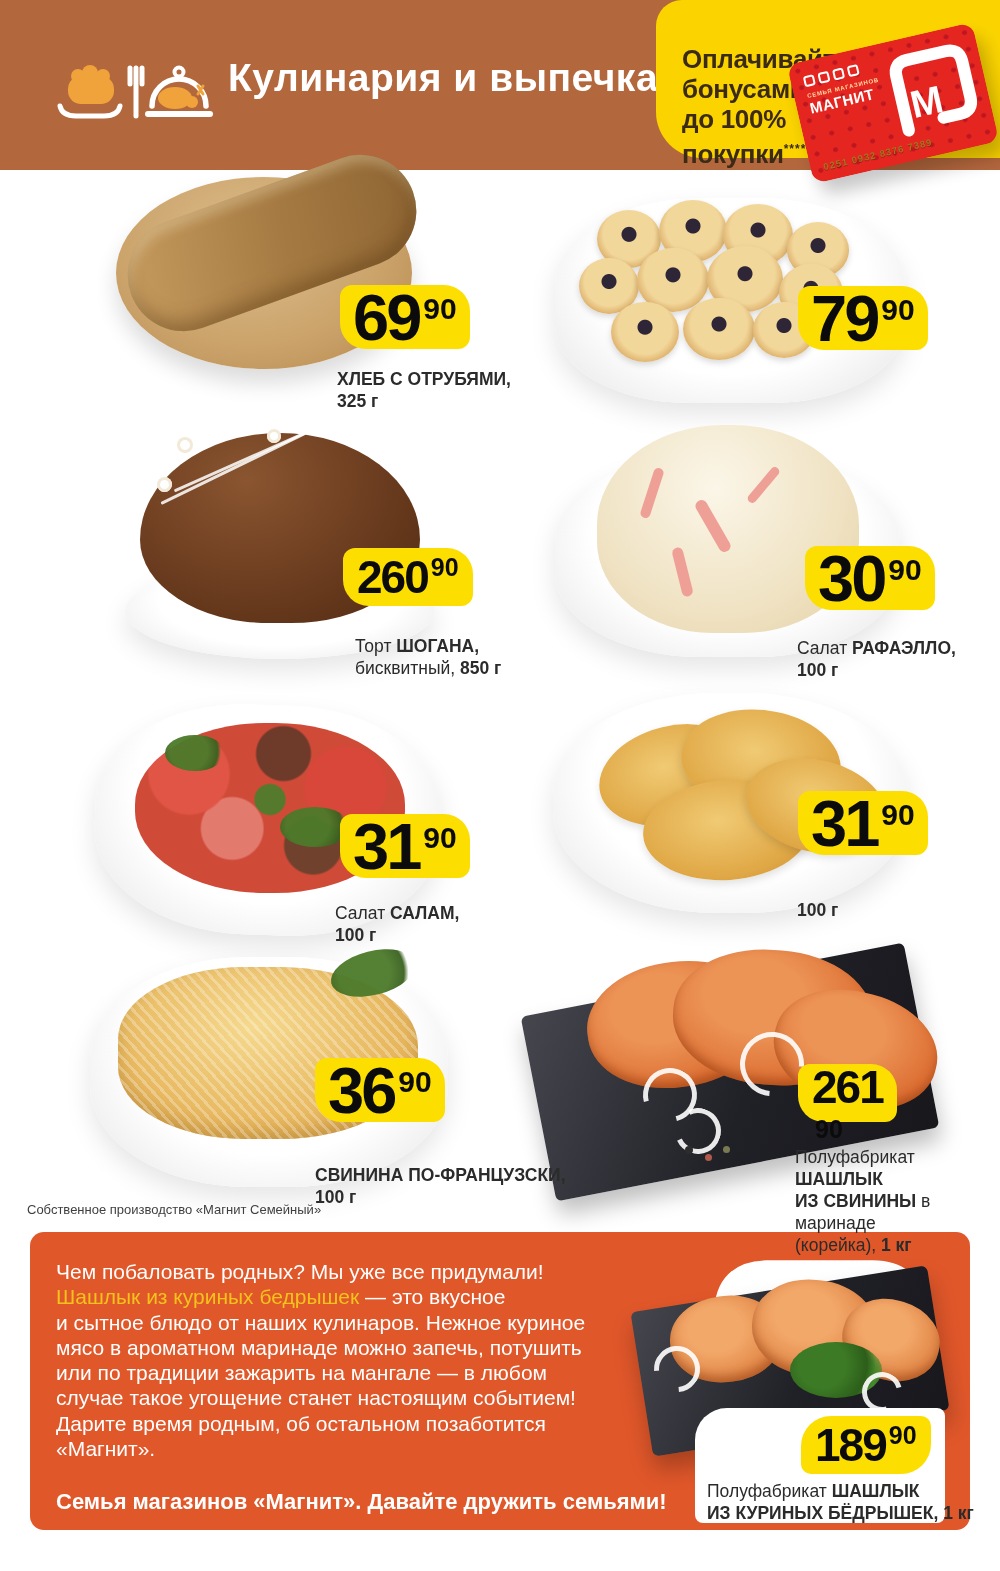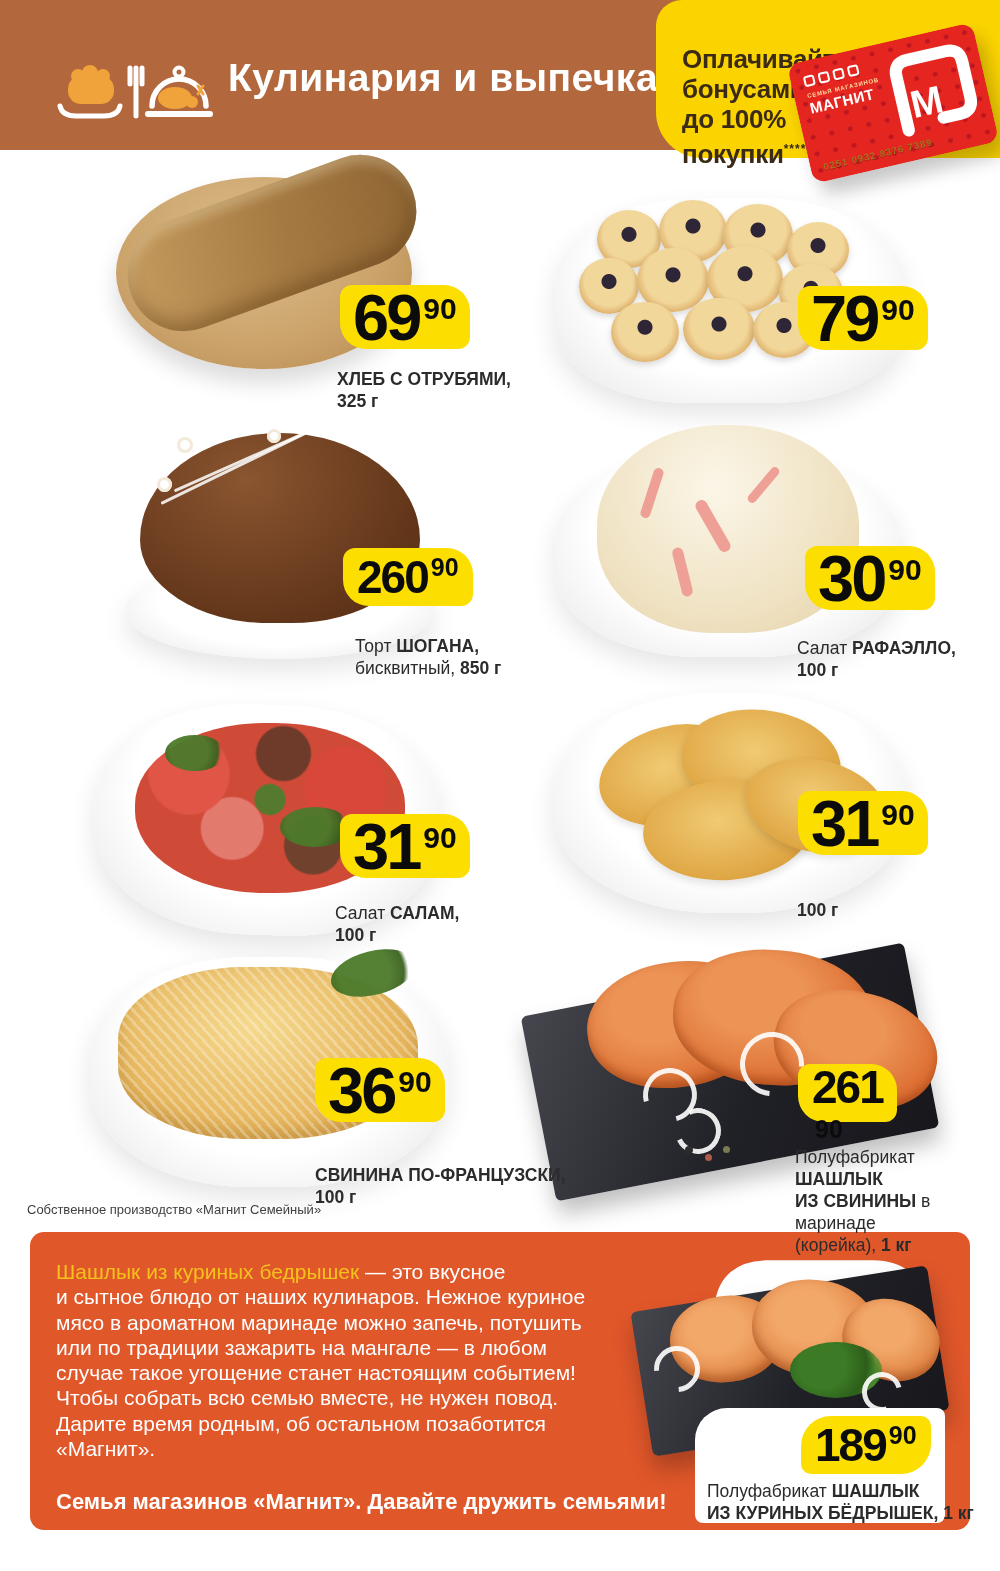--- a/index.html
+++ b/index.html
@@ -4,21 +4,21 @@
 <style>
   :root{
     --banner:#b3673d; --yellow-box:#fbd400; --tag-yellow:#fcdf00;
     --promo-orange:#e0572a; --card-red:#e52620; --highlight-yellow:#f5c21c;
   }
   *{margin:0;padding:0;box-sizing:border-box;}
   body{background:#e9e9e9;font-family:"Liberation Sans",sans-serif;}
   .page{position:relative;width:1000px;height:1571px;background:#fff;margin:0 auto;overflow:hidden;}
 
   
-  .banner{position:absolute;left:0;top:0;width:1000px;height:150px;background:var(--banner);}
+  .banner{position:absolute;left:0;top:0;width:1000px;height:170px;background:var(--banner);}
   .page-title{position:absolute;left:228px;top:56px;font-size:39px;font-weight:700;color:#fff;letter-spacing:.5px;}
   .header-icon{position:absolute;left:52px;top:42px;}
 
   .bonus-box{position:absolute;left:656px;top:0;width:344px;height:158px;background:var(--yellow-box);border-radius:26px 0 0 46px;}
   .bonus-text{position:absolute;left:26px;top:44px;font-size:26px;line-height:30px;font-weight:700;color:#3b2a15;letter-spacing:-.3px;}
   .bonus-text sup{font-size:12px;letter-spacing:1px;}
 
   
   .card{position:absolute;left:798px;top:42px;width:190px;height:122px;background:var(--card-red);
         border-radius:13px;transform:rotate(-13deg);box-shadow:6px 14px 18px rgba(0,0,0,.22);overflow:hidden;
@@ -302,24 +302,24 @@
   <div class="tag small alt" style="left:801px;top:1416px;">
     <span class="rub">189</span>
     <span class="kop">90</span>
   </div>
   <div class="plabel" style="left:707px;top:1480px;">
       <div><span>Полуфабрикат </span><span class="bld">ШАШЛЫК</span></div>
       <div><span class="bld">ИЗ КУРИНЫХ БЁДРЫШЕК, 1 кг</span></div>
     </div>
 
   <div class="promo-para">
+      <div><span>Чем побаловать родных? Мы уже все придумали!</span></div>
       <div><span class="hl">Шашлык из куриных бедрышек</span><span> — это вкусное</span></div>
       <div><span>и сытное блюдо от наших кулинаров. Нежное куриное</span></div>
       <div><span>мясо в ароматном маринаде можно запечь, потушить</span></div>
       <div><span>или по традиции зажарить на мангале — в любом</span></div>
       <div><span>случае такое угощение станет настоящим событием!</span></div>
-      <div><span>Чтобы собрать всю семью вместе, не нужен повод.</span></div>
       <div><span>Дарите время родным, об остальном позаботится</span></div>
       <div><span>«Магнит».</span></div>
     </div>
   <div class="promo-footer">Семья магазинов «Магнит». Давайте дружить семьями!</div>
 
 </div>
 
 </body></html>

